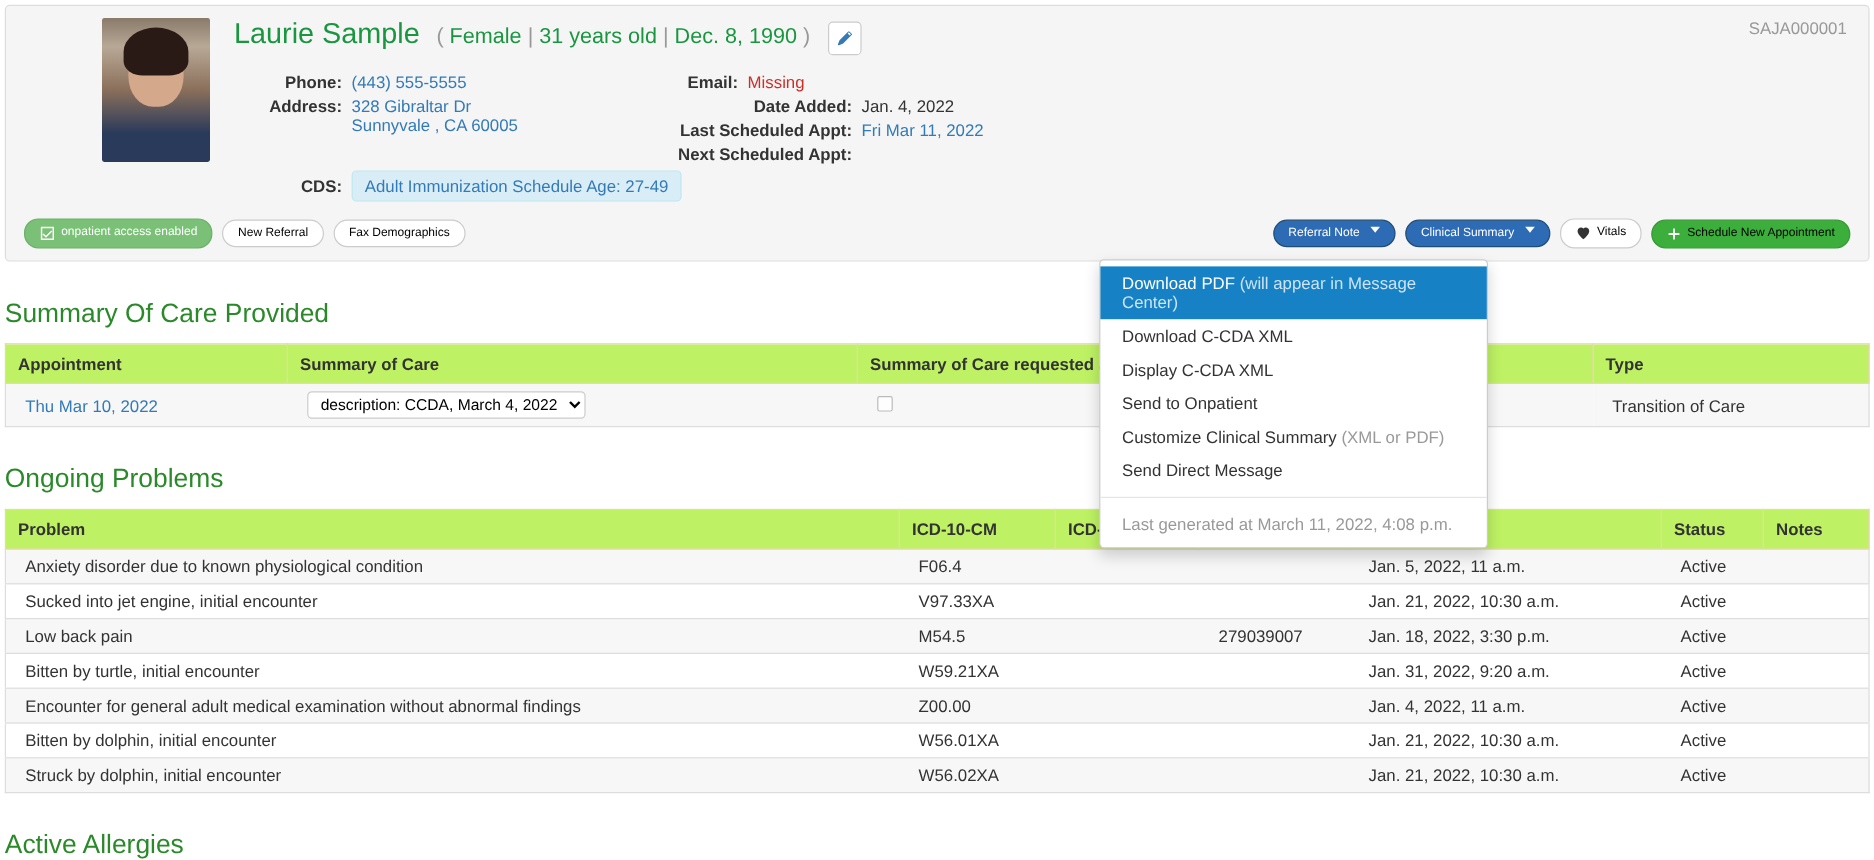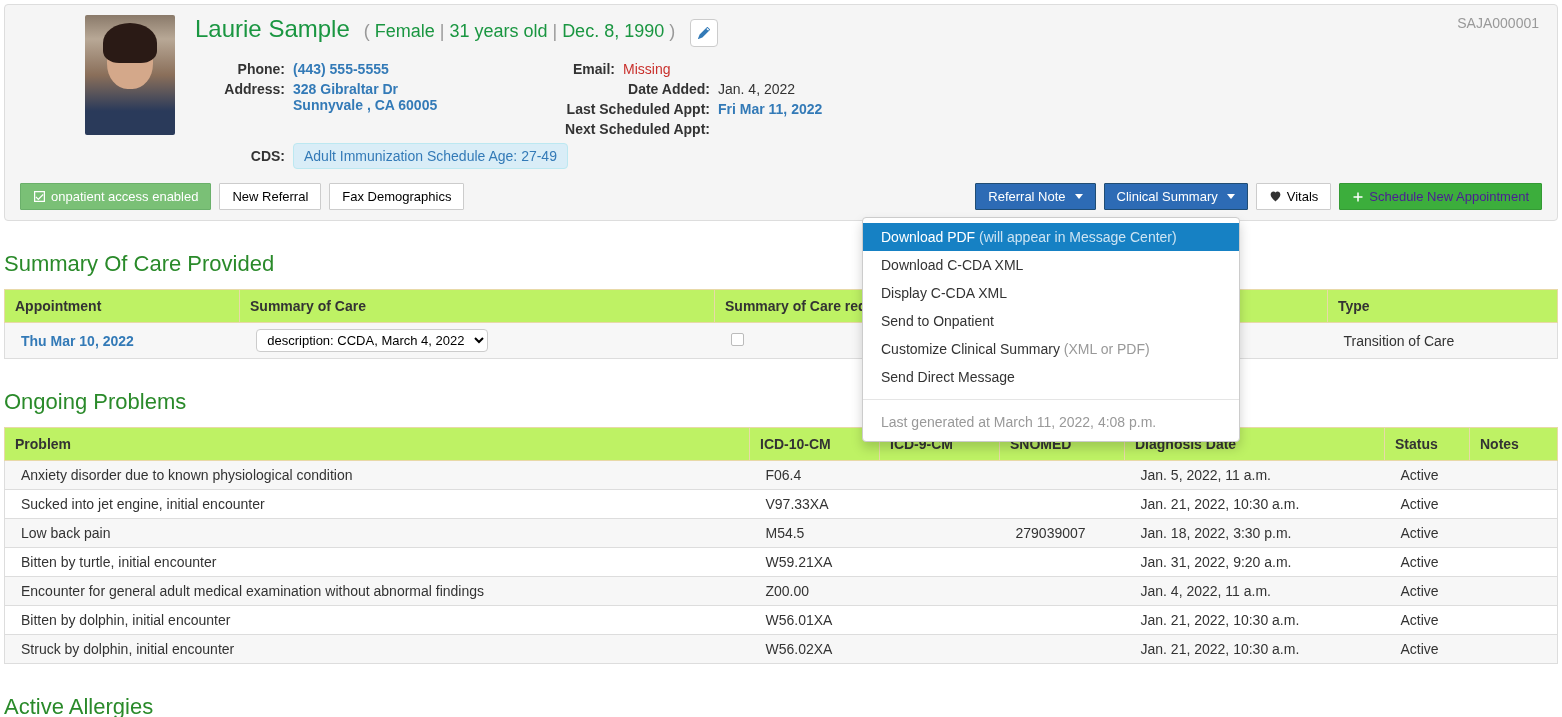--- a/index.html
+++ b/index.html
@@ -101,21 +101,21 @@
       color: #333;
       margin-right: 8px;
     }
     .detail-label-wide {
       width: 155px;
       text-align: right;
       font-weight: bold;
       color: #333;
       margin-right: 8px;
     }
-    .link-blue { color: #337ab7; font-weight: bold; }
+    .link-blue { color: #337ab7; }
     .missing { color: #c9302c; }
     .cds-row {
       display: flex;
       align-items: center;
       margin-top: 6px;
     }
     .cds-label {
       width: 90px;
       text-align: right;
       font-weight: bold;
@@ -131,59 +131,59 @@
     }
     .button-bar {
       display: flex;
       align-items: center;
       margin-top: 14px;
       gap: 8px;
       position: relative;
     }
     .btn {
       display: inline-flex;
-      align-items: center;
+      align-items: flex-start;
       gap: 5px;
       padding: 5px 12px;
       border: 1px solid #ccc;
-      border-radius: 1px;
-      background: #fff;
-      font-size: 13px;
+      border-radius: 12px;
+      background: #fff;
+      font-size: 10px;
       cursor: pointer;
       white-space: nowrap;
     }
     .btn-green-soft {
       background: #7ac076;
       border-color: #6ab06a;
       color: #fff;
     }
     .btn-blue {
       background: #2d6bb5;
       border-color: #204d74;
       color: #fff;
     }
     .btn-green {
       background: #3cae3c;
       border-color: #349a34;
-      color: #4c1d95;
+      color: #000000;
     }
     .spacer { flex: 1; }
     .caret {
       display: inline-block;
       width: 0; height: 0;
       border-left: 4px solid transparent;
       border-right: 4px solid transparent;
       border-top: 5px solid currentColor;
       margin-left: 4px;
     }
     .dropdown-menu {
       position: absolute;
       top: 34px;
       right: 302px;
-      width: 378px;
+      width: 324px;
       background: #fff;
       border: 1px solid #ccc;
       border-radius: 4px;
       box-shadow: 0 6px 12px rgba(0,0,0,.175);
       padding: 5px 0;
       z-index: 100;
     }
     .dropdown-item {
       padding: 6px 18px;
       cursor: pointer;

